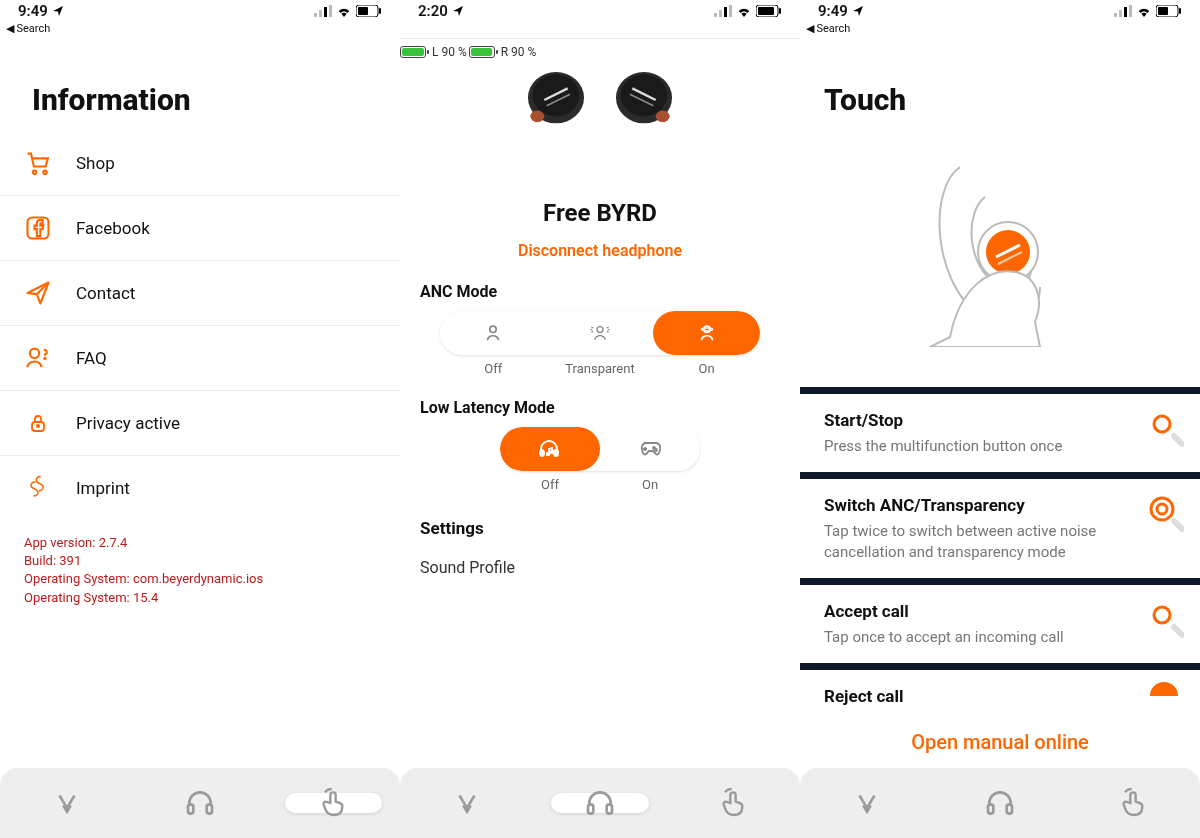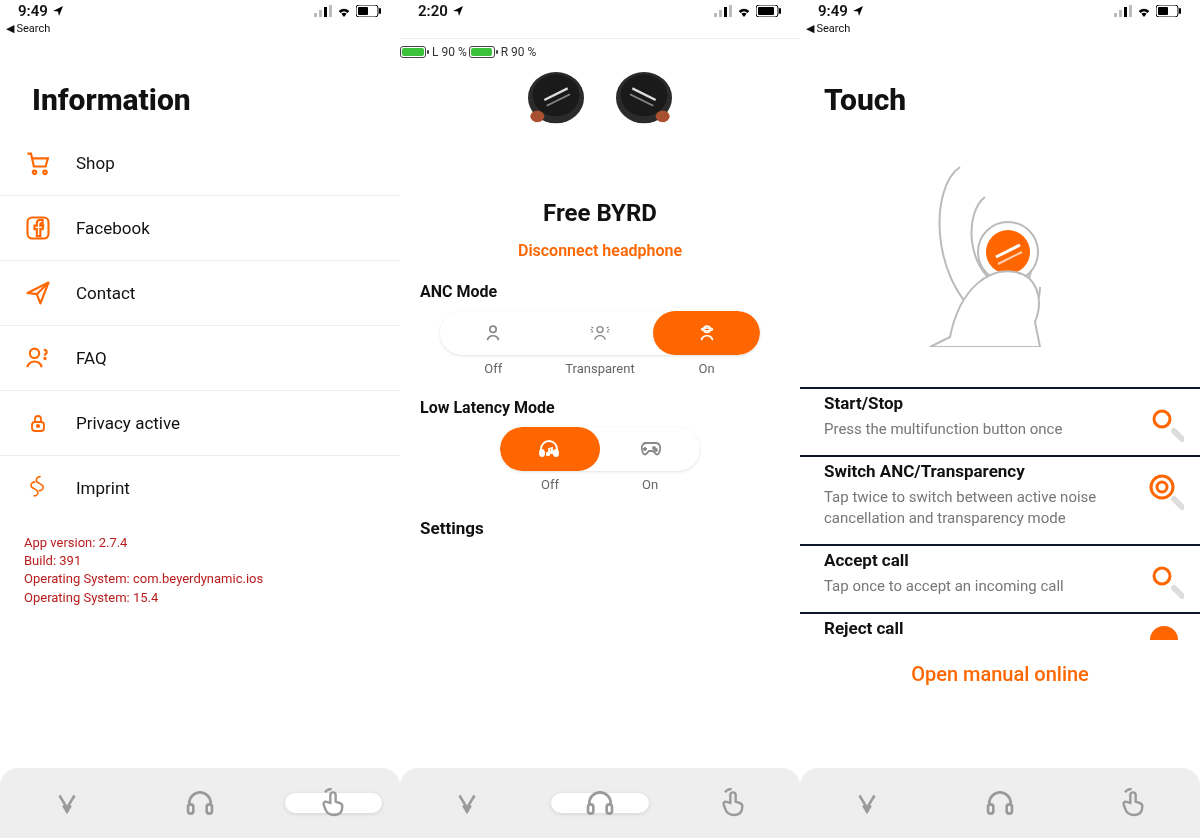--- a/index.html
+++ b/index.html
@@ -75,21 +75,21 @@
   .seg2 { display:flex; margin: 0 100px; background:#fff; border-radius:999px; box-shadow: 0 1px 3px rgba(0,0,0,0.12); height:44px; overflow:hidden;}
   .seg2 .seg-item{flex:1;}
   .seg2-labels{display:flex;margin:6px 100px 0;font-size:13px;color:#666;}
   .seg2-labels span{flex:1;text-align:center;}
   .settings-head{font-size:17px;font-weight:700;padding:26px 20px 8px;}
   .settings-row{padding:12px 20px;font-size:16px;color:#333;}
 
   
   .touch-title{font-size:30px;font-weight:800;padding:44px 24px 0;}
   .ear-illustration{display:flex;justify-content:center;padding:20px 0 40px;}
-  .touch-item{border-top:2px solid #0f172a;padding:4px 70px 16px 24px;position:relative;}
+  .touch-item{border-top:7px solid #0f172a;padding:16px 70px 16px 24px;position:relative;}
   .touch-item h4{font-size:17px;font-weight:700;margin-bottom:6px;}
   .touch-item p{font-size:15px;color:#777;line-height:1.35;}
   .touch-badge{position:absolute;right:16px;top:14px;width:40px;height:40px;}
   .manual-link{color:#ff6600;text-align:center;font-size:20px;font-weight:500;padding:14px 0;}
 
   
   .tabbar {
     position: absolute;
     bottom: 0; left: 0; right: 0;
     height: 70px;
@@ -357,20 +357,21 @@
             <circle cx="19" cy="11" r="1" fill="#888"></circle>
           </svg>
       </div>
     </div>
     <div class="seg2-labels">
       <span>Off</span>
       <span>On</span>
     </div>
 
     <div class="settings-head">Settings</div>
+    <div class="settings-row">Sound Profile</div>
   </div>
 
   <div class="tabbar">
     <div class="tab">
       <svg width="30" height="30" viewBox="0 0 24 24" fill="none" stroke="#9a9a9a" stroke-width="2">
           <path d="M6 6 L12 16 L18 6"></path>
           <path d="M9 14 L12 19 L15 14"></path>
         </svg>
     </div>
     <div class="tab active-tab">

